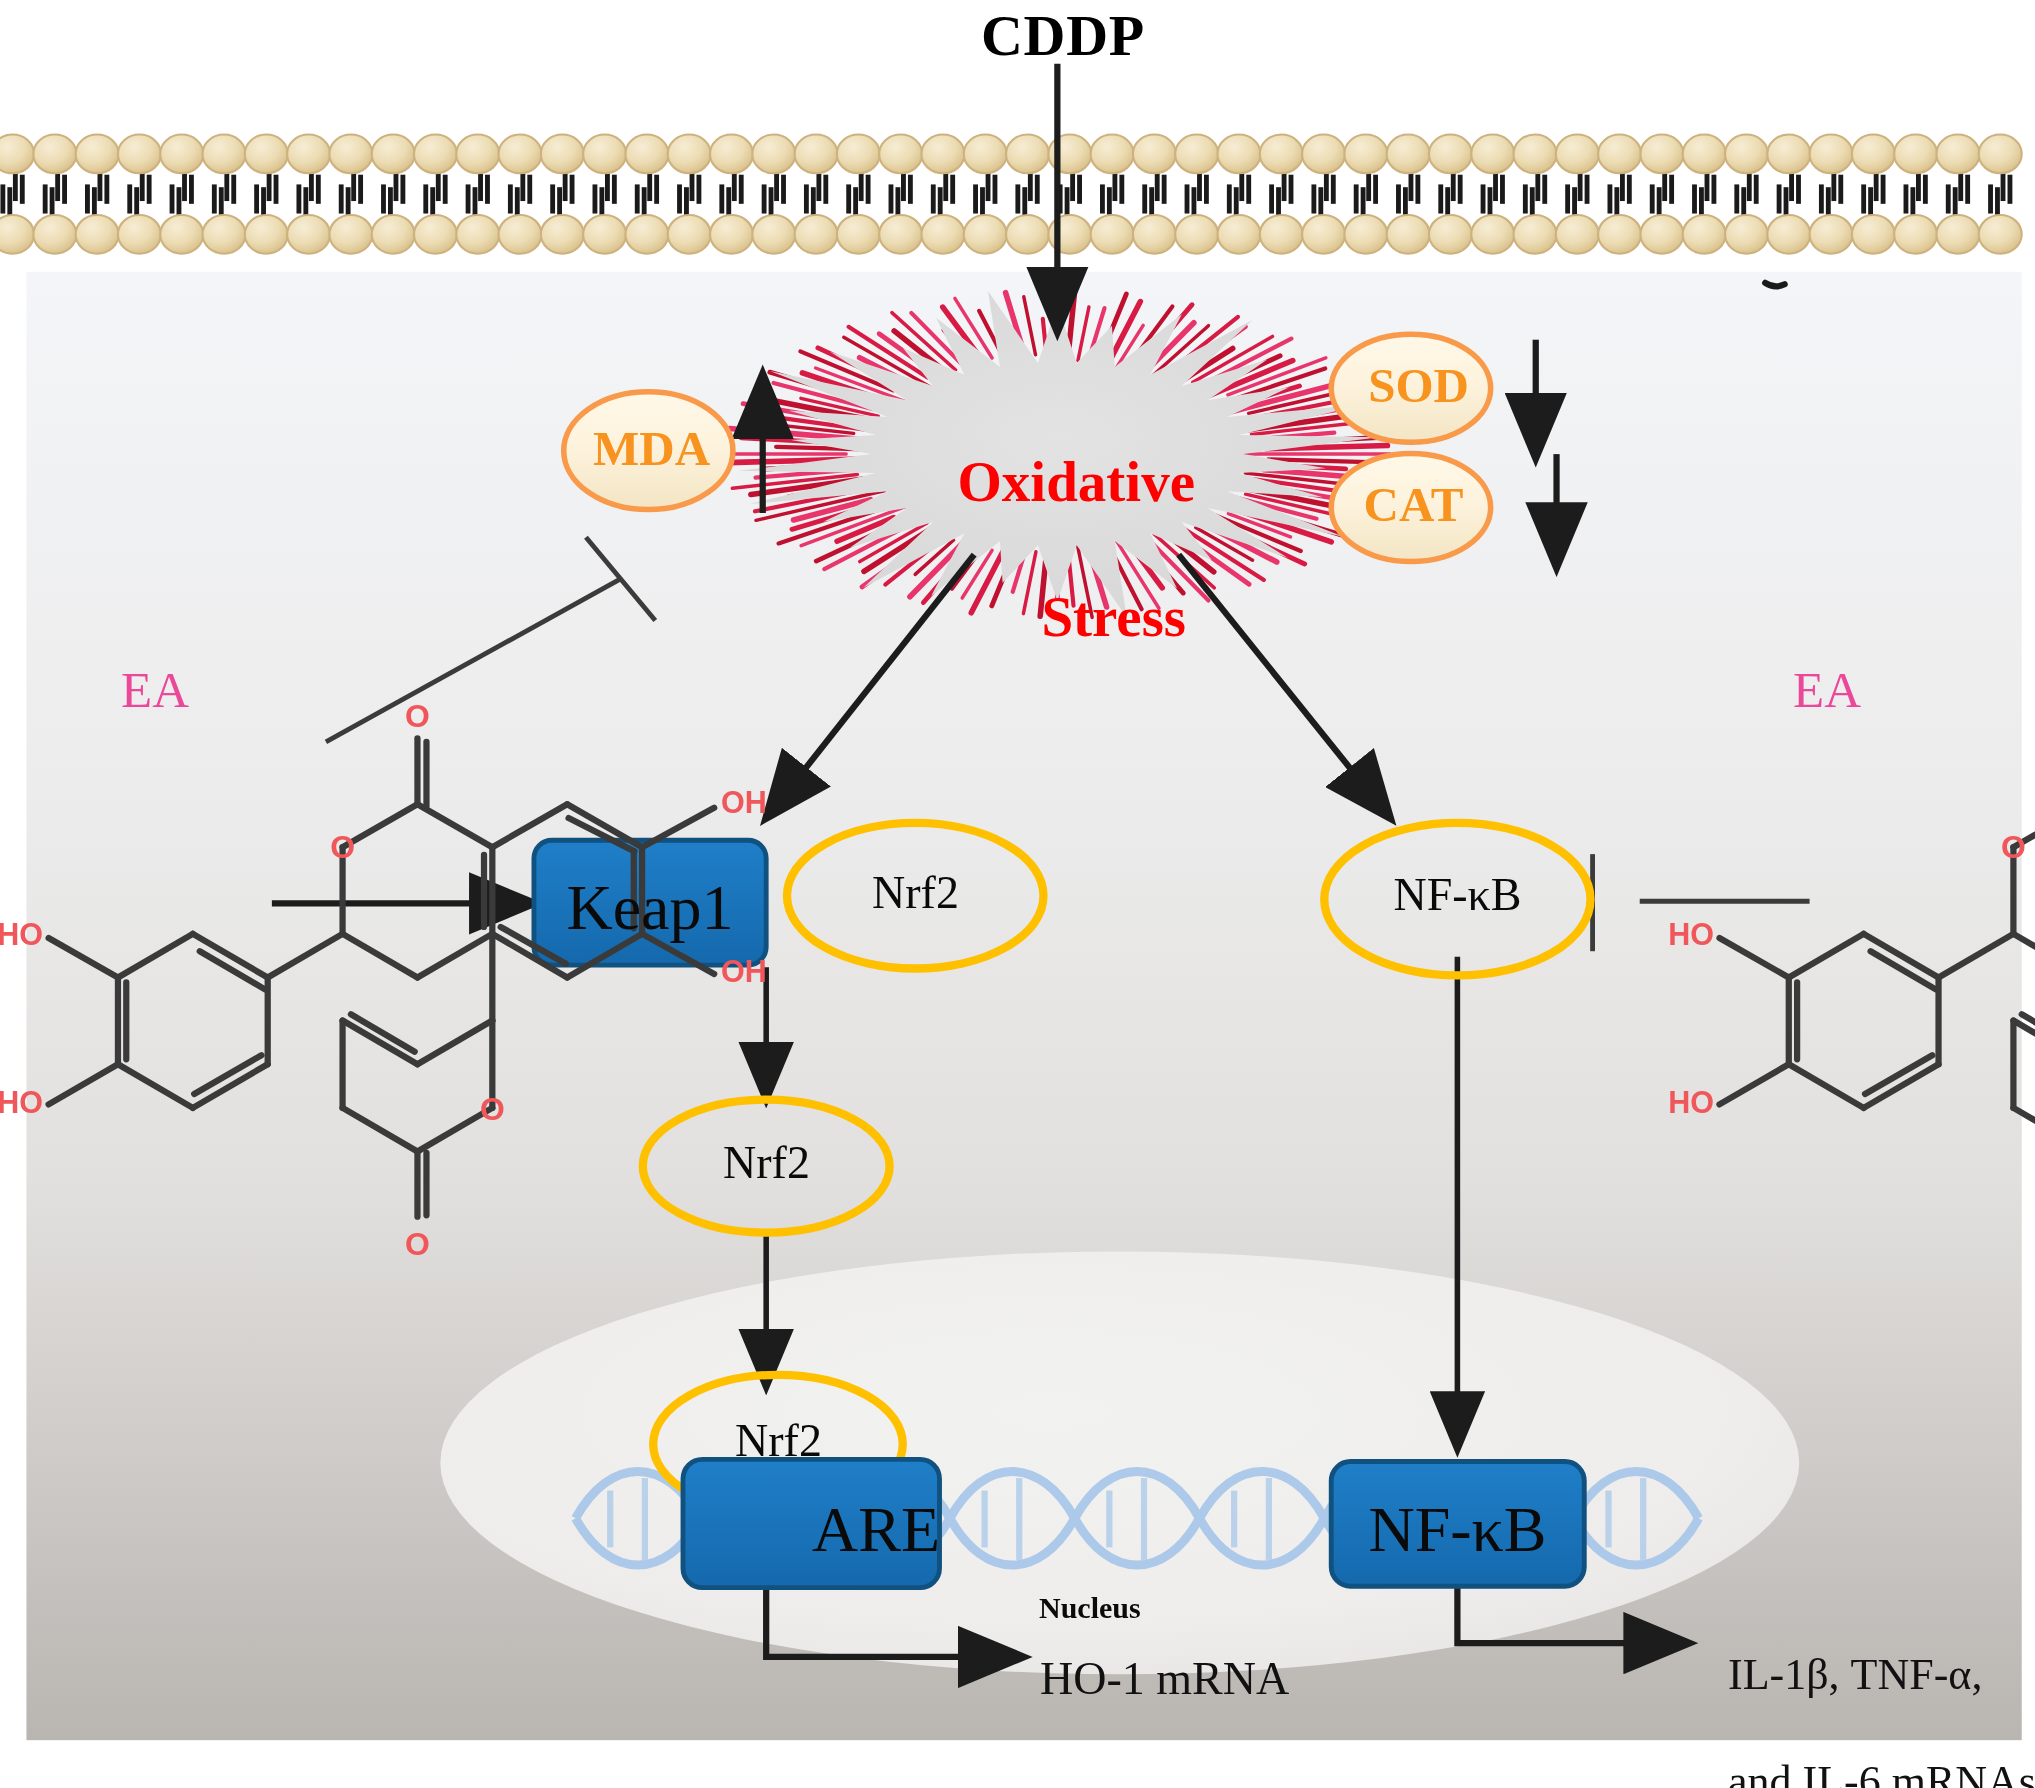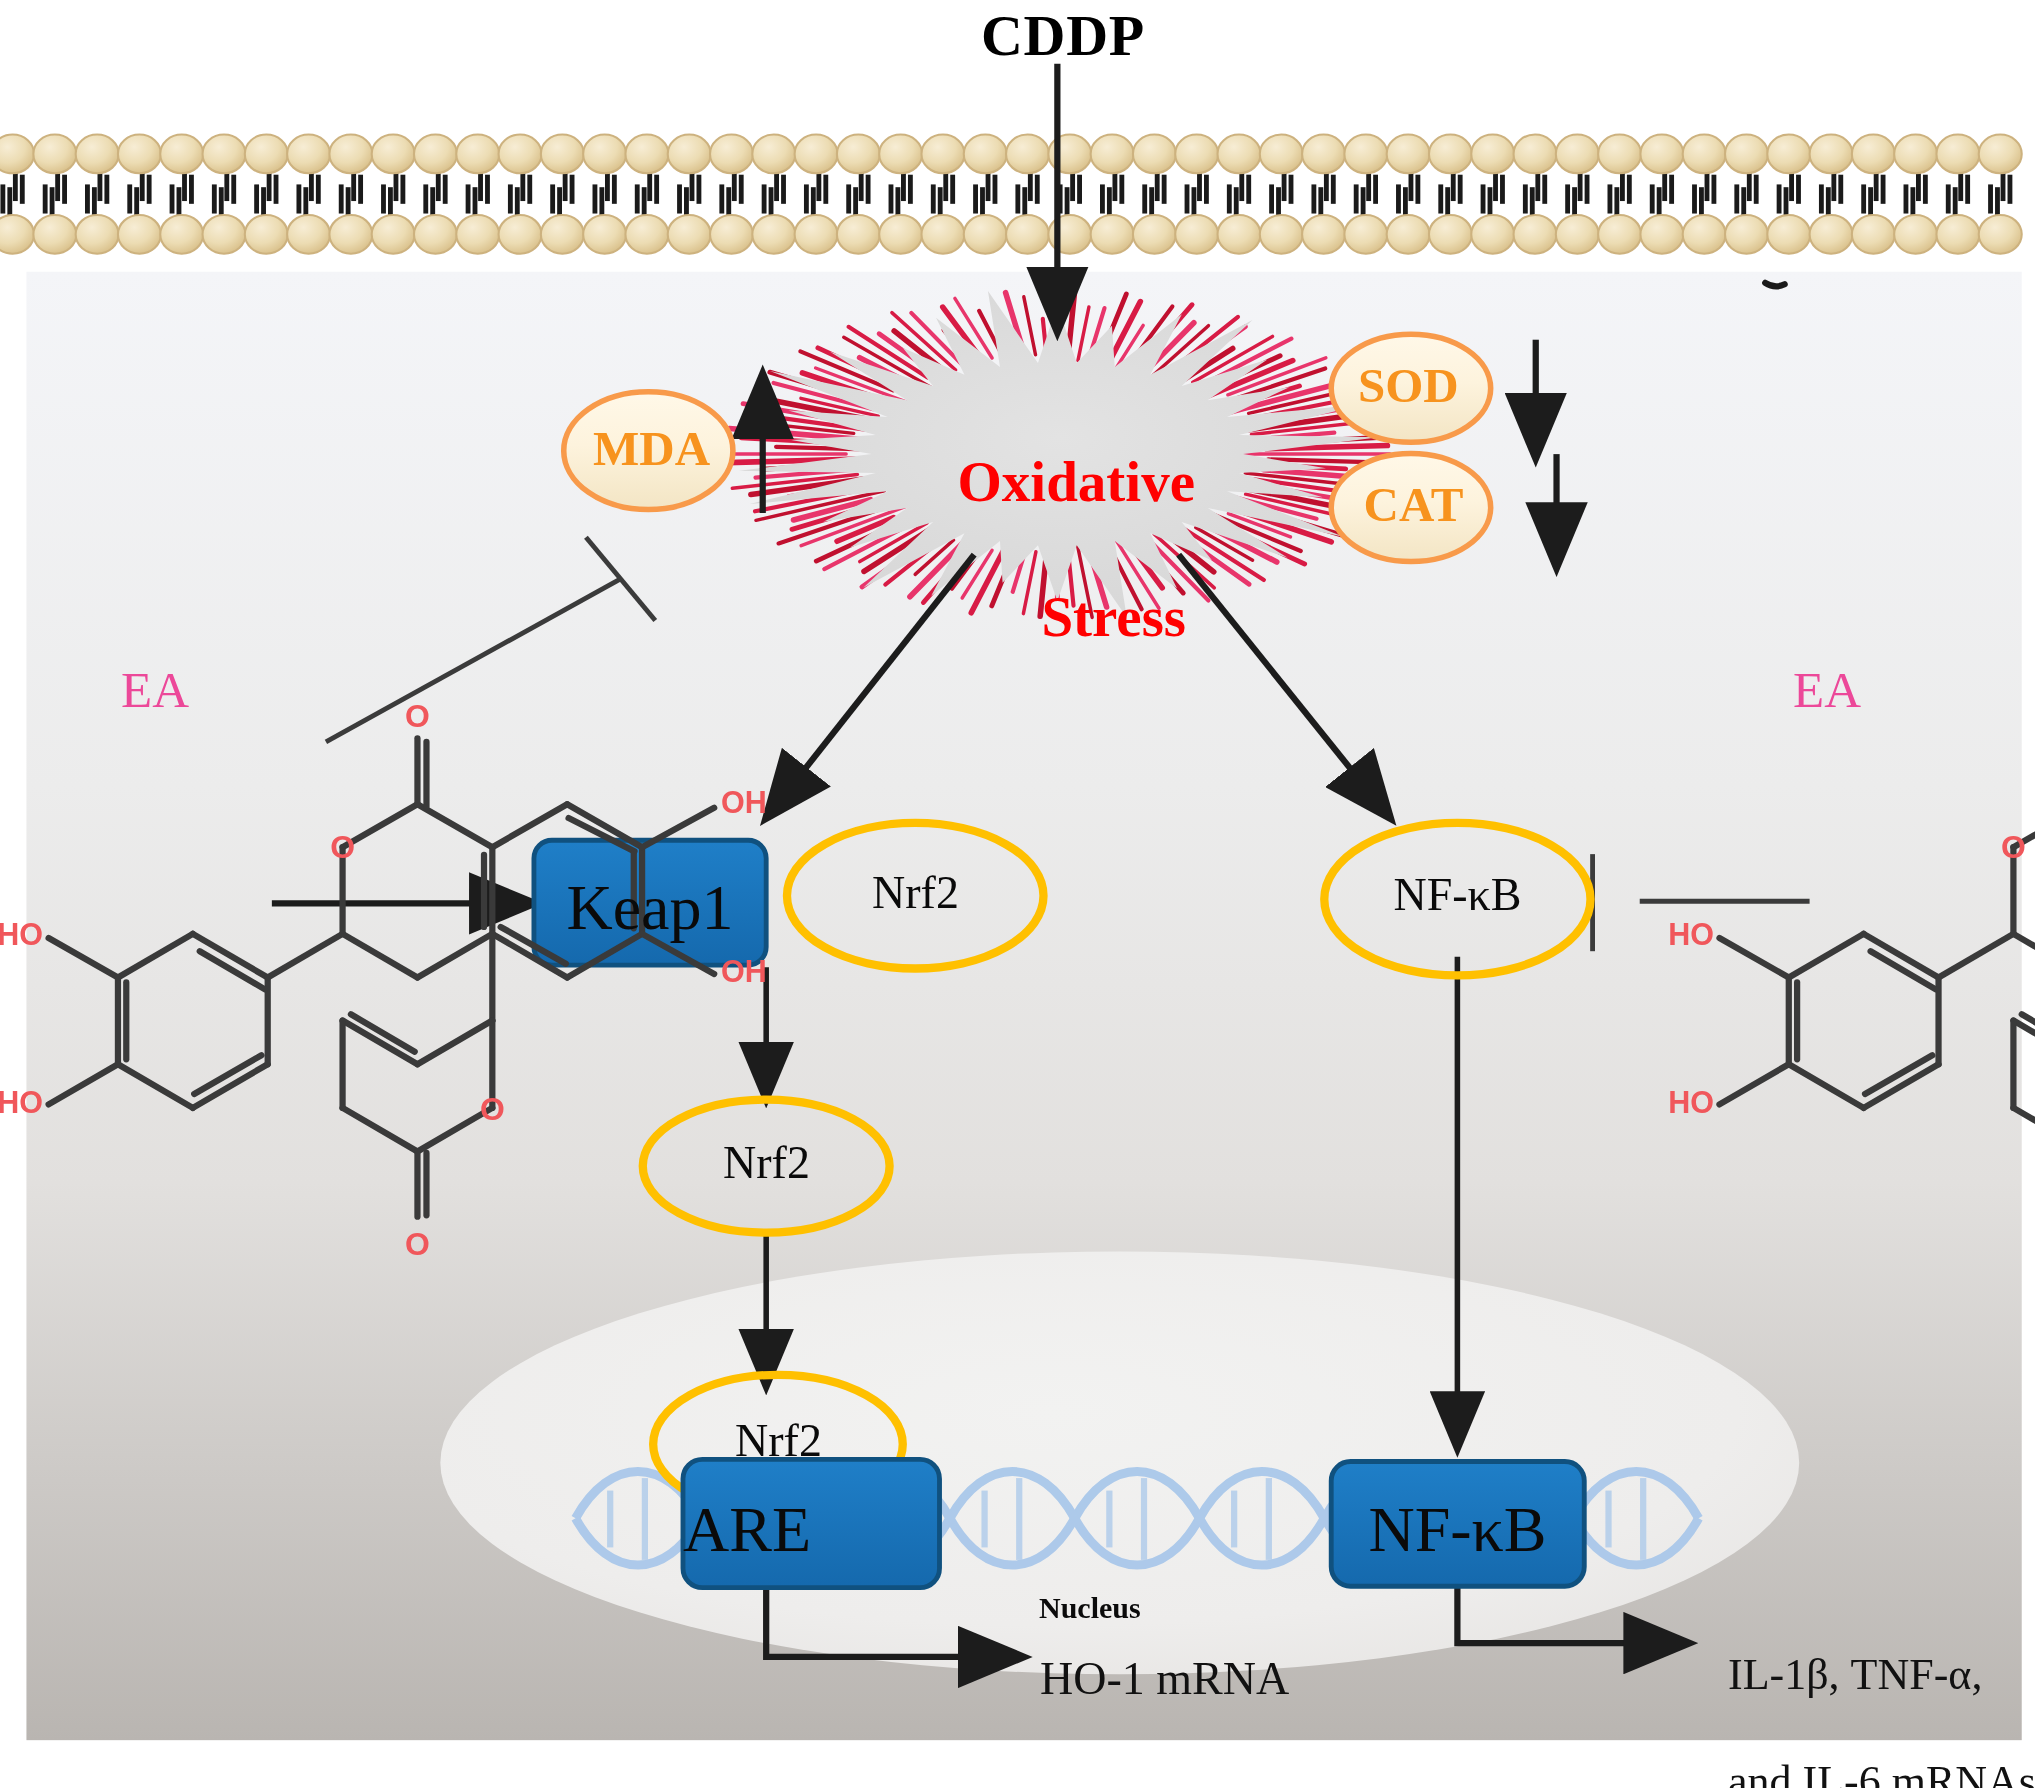--- a/index.html
+++ b/index.html
@@ -707,31 +707,31 @@
 </svg>
 
 <div class="lbl cddp" style="left:981px;top:4.2px;">CDDP</div>
 
 <div class="lbl ox" style="left:929px;top:381px;width:257px;">
   <span>Oxidative</span><br>
   <span>Stress</span>
 </div>
 
 <div class="lbl pill-txt" style="left:593px;top:422px;width:114px;text-align:center;">MDA</div>
-<div class="lbl pill-txt" style="left:1358px;top:359px;width:111px;text-align:left;">SOD</div>
+<div class="lbl pill-txt" style="left:1358px;top:359px;width:111px;text-align:right;">SOD</div>
 <div class="lbl pill-txt" style="left:1358px;top:478px;width:111px;text-align:center;">CAT</div>
 
 <div class="lbl ea-lbl" style="left:121px;top:662px;">EA</div>
 <div class="lbl ea-lbl" style="left:1793px;top:662px;">EA</div>
 
 <div class="lbl boxtxt" style="left:534px;top:872px;width:232px;text-align:center;">Keap1</div>
 <div class="lbl ovtxt" style="left:801px;top:867px;width:229px;text-align:center;">Nrf2</div>
 <div class="lbl ovtxt" style="left:652px;top:1137px;width:229px;text-align:center;">Nrf2</div>
 <div class="lbl ovtxt" style="left:664px;top:1415px;width:229px;text-align:center;">Nrf2</div>
-<div class="lbl boxtxt" style="left:683px;top:1494px;width:257px;text-align:left;">ARE</div>
+<div class="lbl boxtxt" style="left:683px;top:1494px;width:257px;text-align:right;">ARE</div>
 <div class="lbl ovtxt" style="left:1343px;top:869px;width:229px;text-align:center;">NF-κB</div>
 <div class="lbl boxtxt" style="left:1331px;top:1494px;width:253px;text-align:center;">NF-κB</div>
 
 <div class="lbl nucleus-lbl" style="left:1039px;top:1591px;">Nucleus</div>
 
 <div class="lbl mrna-lbl" style="left:1040px;top:1630px;margin-top:23px;">HO-1 mRNA</div>
 
 <div class="lbl cyto-lbl" style="left:1706px;top:1594px;">
   <span>IL-1β, TNF-α,</span><br>
   <span>and IL-6 mRNAs</span>

